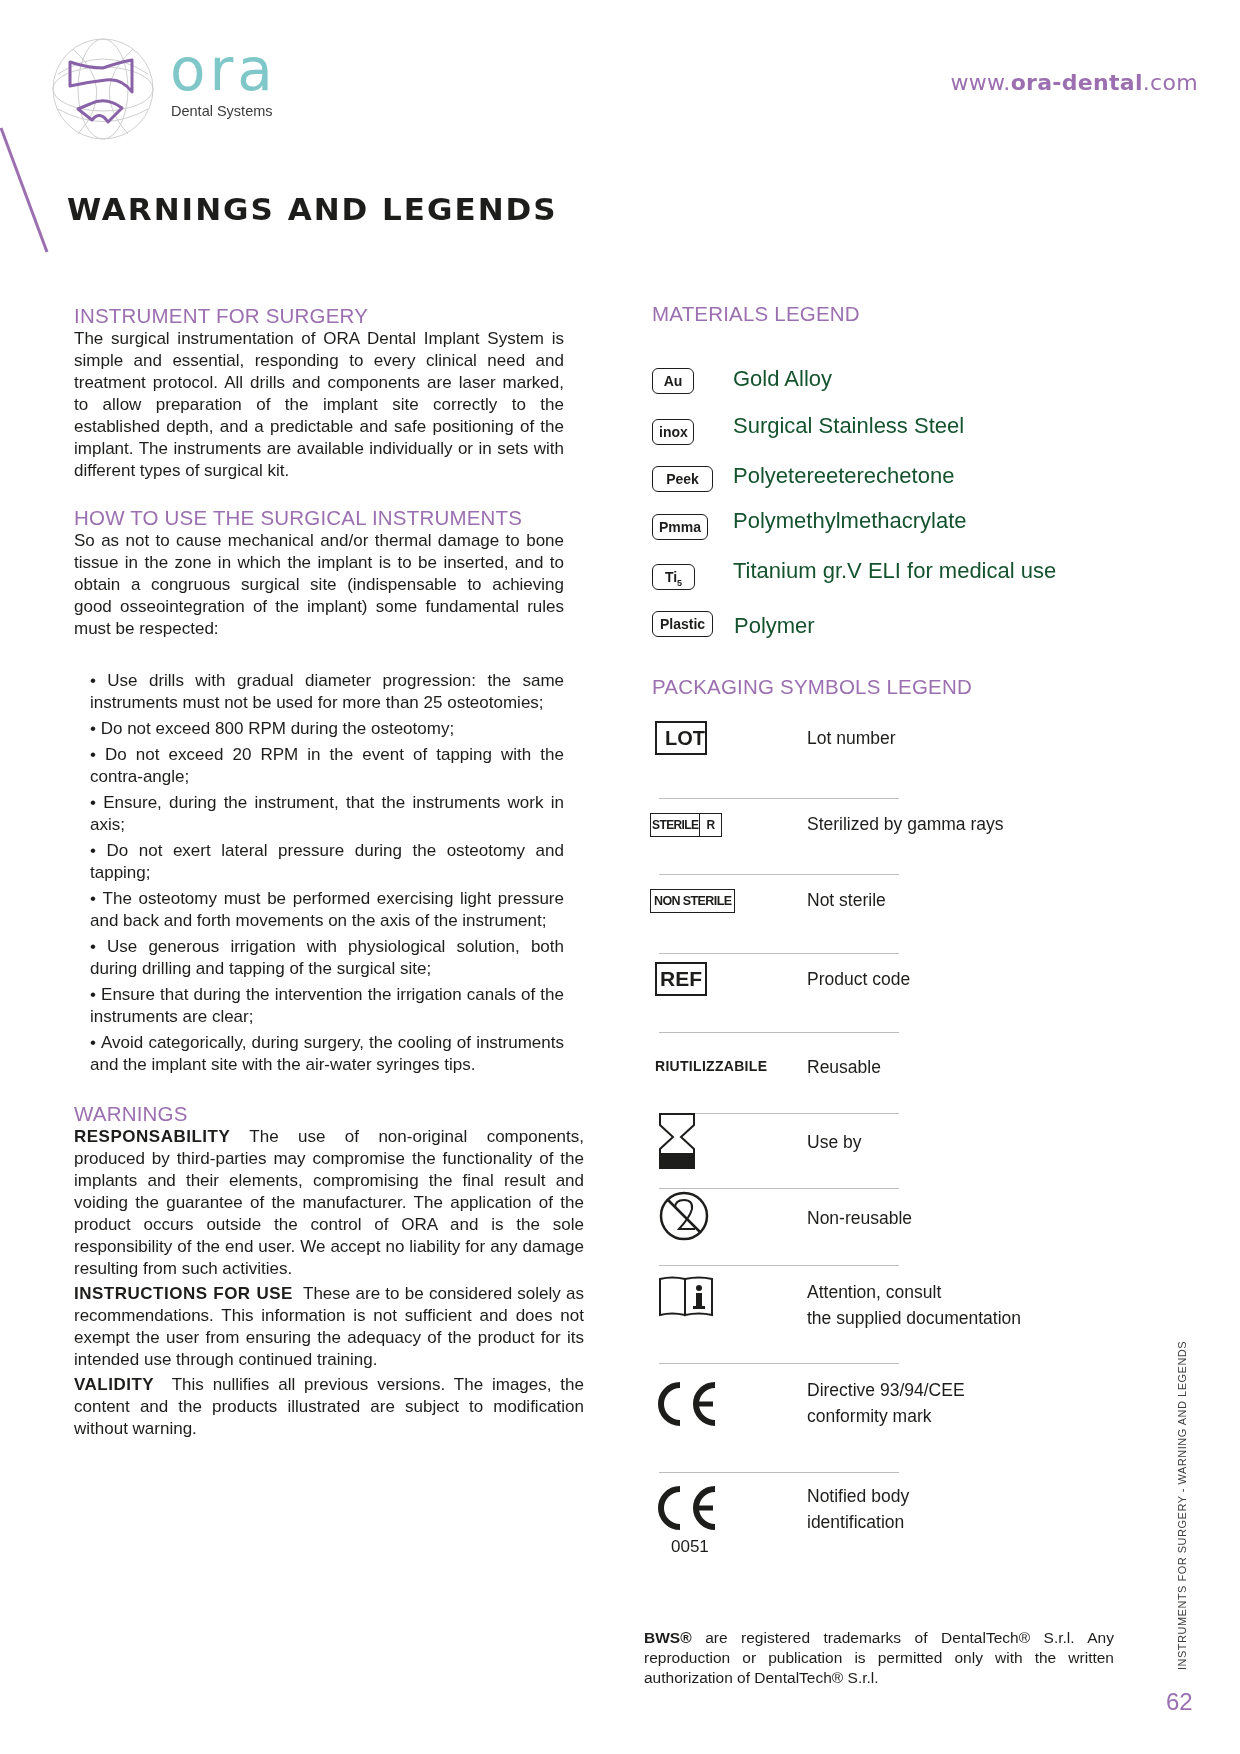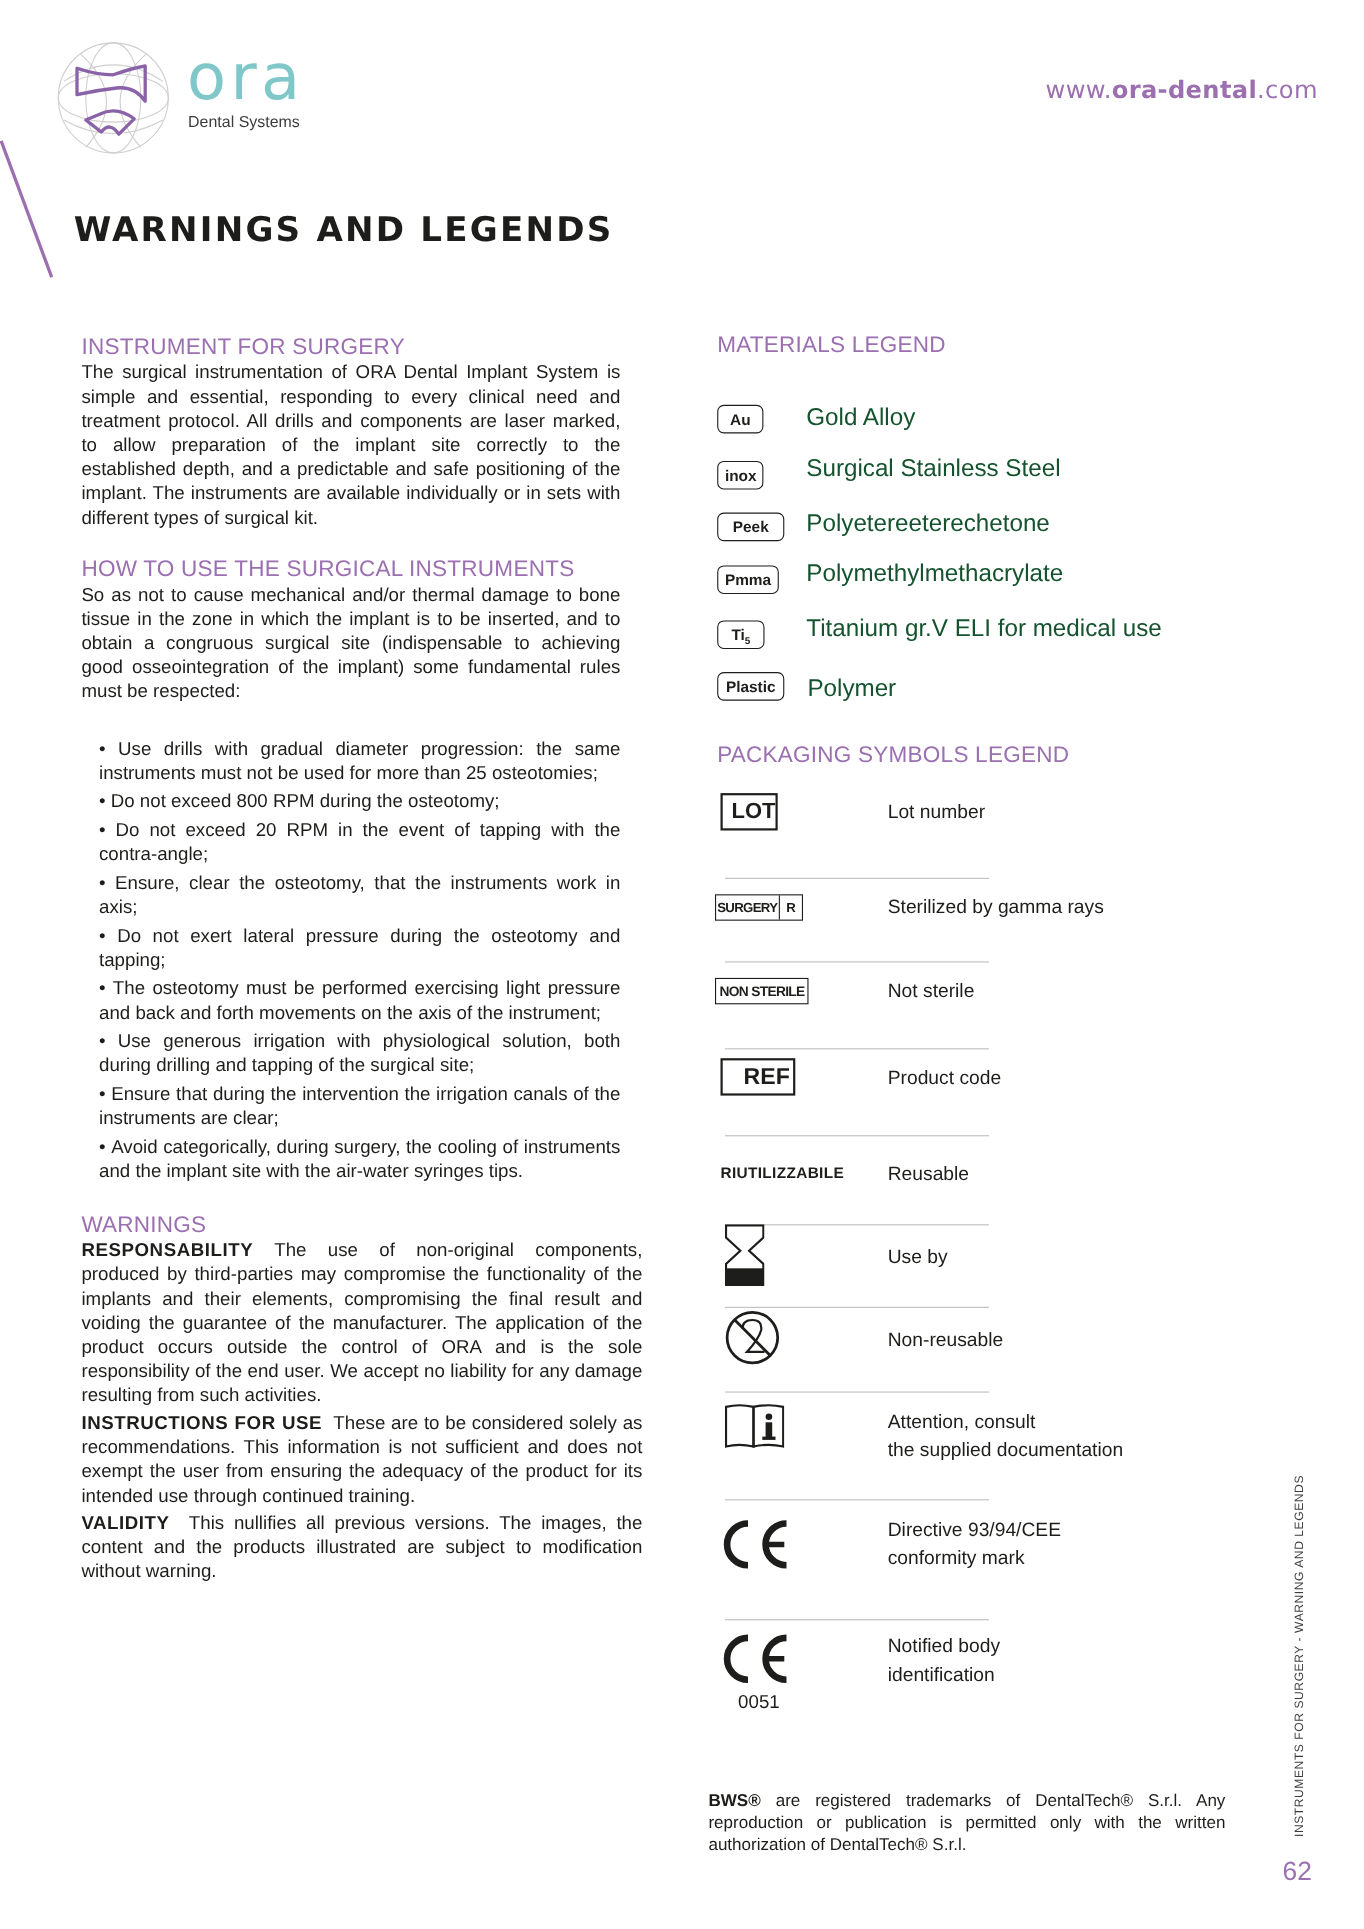--- a/index.html
+++ b/index.html
@@ -92,21 +92,21 @@
     <p class="body">The surgical instrumentation of ORA Dental Implant System is simple and essential, responding to every clinical need and treatment protocol. All drills and components are laser marked, to allow preparation of the implant site correctly to the established depth, and a predictable and safe positioning of the implant. The instruments are available individually or in sets with different types of surgical kit.</p>
   </section>
 
   <section style="margin-top:24px;">
     <h2 class="sec">HOW TO USE THE SURGICAL INSTRUMENTS</h2>
     <p class="body">So as not to cause mechanical and/or thermal damage to bone tissue in the zone in which the implant is to be inserted, and to obtain a congruous surgical site (indispensable to achieving good osseointegration of the implant) some fundamental rules must be respected:</p>
     <ul class="bul" style="margin-top:30px;">
       <li>Use drills with gradual diameter progression: the same instruments must not be used for more than 25 osteotomies;</li>
       <li>Do not exceed 800 RPM during the osteotomy;</li>
       <li>Do not exceed 20 RPM in the event of tapping with the contra-angle;</li>
-      <li>Ensure, clear the osteotomy, that the instruments work in axis;</li>
+      <li>Ensure, during the instrument, that the instruments work in axis;</li>
       <li>Do not exert lateral pressure during the osteotomy and tapping;</li>
       <li>The osteotomy must be performed exercising light pressure and back and forth movements on the axis of the instrument;</li>
       <li>Use generous irrigation with physiological solution, both during drilling and tapping of the surgical site;</li>
       <li>Ensure that during the intervention the irrigation canals of the instruments are clear;</li>
       <li>Avoid categorically, during surgery, the cooling of instruments and the implant site with the air-water syringes tips.</li>
     </ul>
   </section>
 
 
   <section style="margin-top:26px; width:510px;">
@@ -151,35 +151,35 @@
   <div style="position:relative; height:900px;">
 
     <div class="pk-row" style="position:absolute; top:14px; left:0; width:470px; height:70px;">
       <div class="pk-sym box-sym" style="left:3px; top:8px; width:48px; height:30px; font-size:20px; line-height:30px; text-align:right;">LOT</div>
       <div class="pk-label" style="top:12px;">Lot number</div>
       <div class="pk-sep" style="top:85px;"></div>
     </div>
 
     <div class="pk-row" style="position:absolute; top:100px; left:0; width:470px; height:70px;">
       <div class="pk-sym" style="left:-2px; top:14px; display:flex; border:1.5px solid #1d1d1b; height:22px;">
-        <span style="font-weight:bold; font-size:12px; line-height:22px; padding:0 1px; letter-spacing:-0.6px;">SURGERY</span>
+        <span style="font-weight:bold; font-size:12px; line-height:22px; padding:0 1px; letter-spacing:-0.6px;">STERILE</span>
         <span style="font-weight:bold; font-size:12px; line-height:22px; border-left:1.5px solid #1d1d1b; padding:0 6px;">R</span>
       </div>
       <div class="pk-label" style="top:12px;">Sterilized by gamma rays</div>
       <div class="pk-sep" style="top:75px;"></div>
     </div>
 
     <div class="pk-row" style="position:absolute; top:178px; left:0; width:470px; height:70px;">
       <div class="pk-sym box-sym" style="left:-2px; top:12px; height:22px; line-height:22px; font-size:12.5px; padding:0 3px; border-width:1.5px; letter-spacing:-0.6px;">NON STERILE</div>
       <div class="pk-label" style="top:10px;">Not sterile</div>
       <div class="pk-sep" style="top:76px;"></div>
     </div>
 
     <div class="pk-row" style="position:absolute; top:253px; left:0; width:470px; height:70px;">
-      <div class="pk-sym box-sym" style="left:3px; top:10px; width:48px; height:30px; font-size:21px; line-height:30px; text-align:center;padding-left:16px;">REF</div>
+      <div class="pk-sym box-sym" style="left:3px; top:10px; width:48px; height:30px; font-size:21px; line-height:30px; text-align:center;">REF</div>
       <div class="pk-label" style="top:14px;">Product code</div>
       <div class="pk-sep" style="top:80px;"></div>
     </div>
 
     <div class="pk-row" style="position:absolute; top:343px; left:0; width:470px; height:70px;">
       <div class="pk-sym" style="left:3px; top:16px; font-weight:bold; font-size:14px; letter-spacing:0.3px;">RIUTILIZZABILE</div>
       <div class="pk-label" style="top:12px;">Reusable</div>
       <div class="pk-sep" style="top:71px;"></div>
     </div>
 

